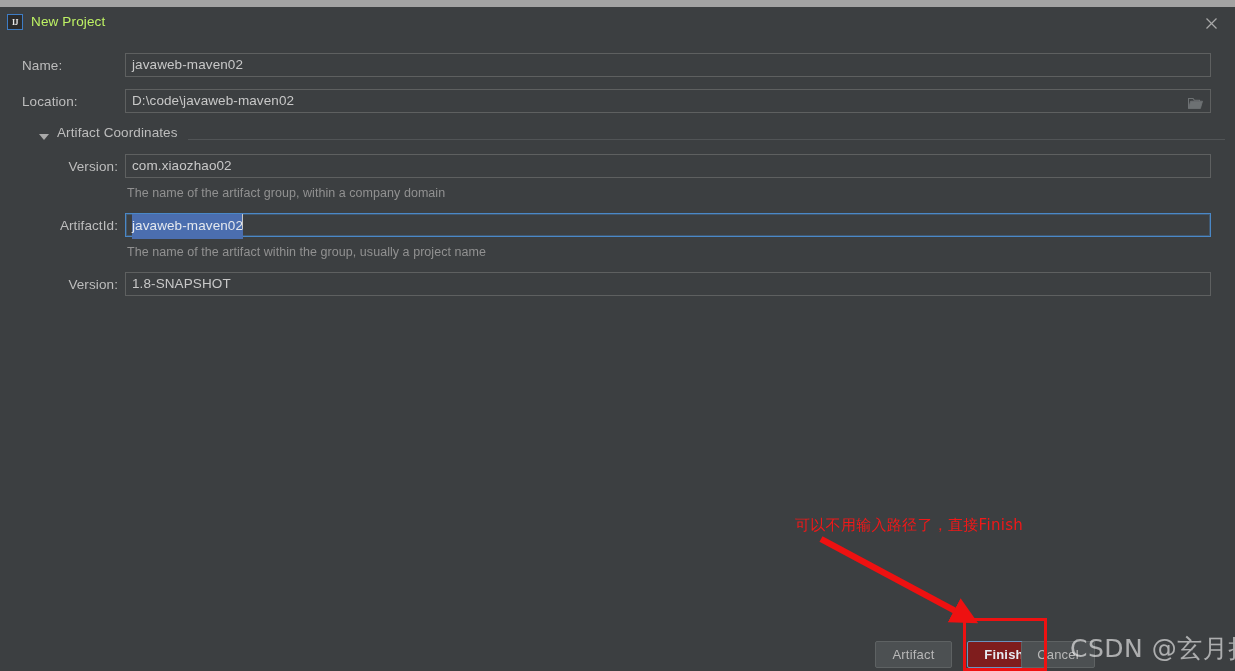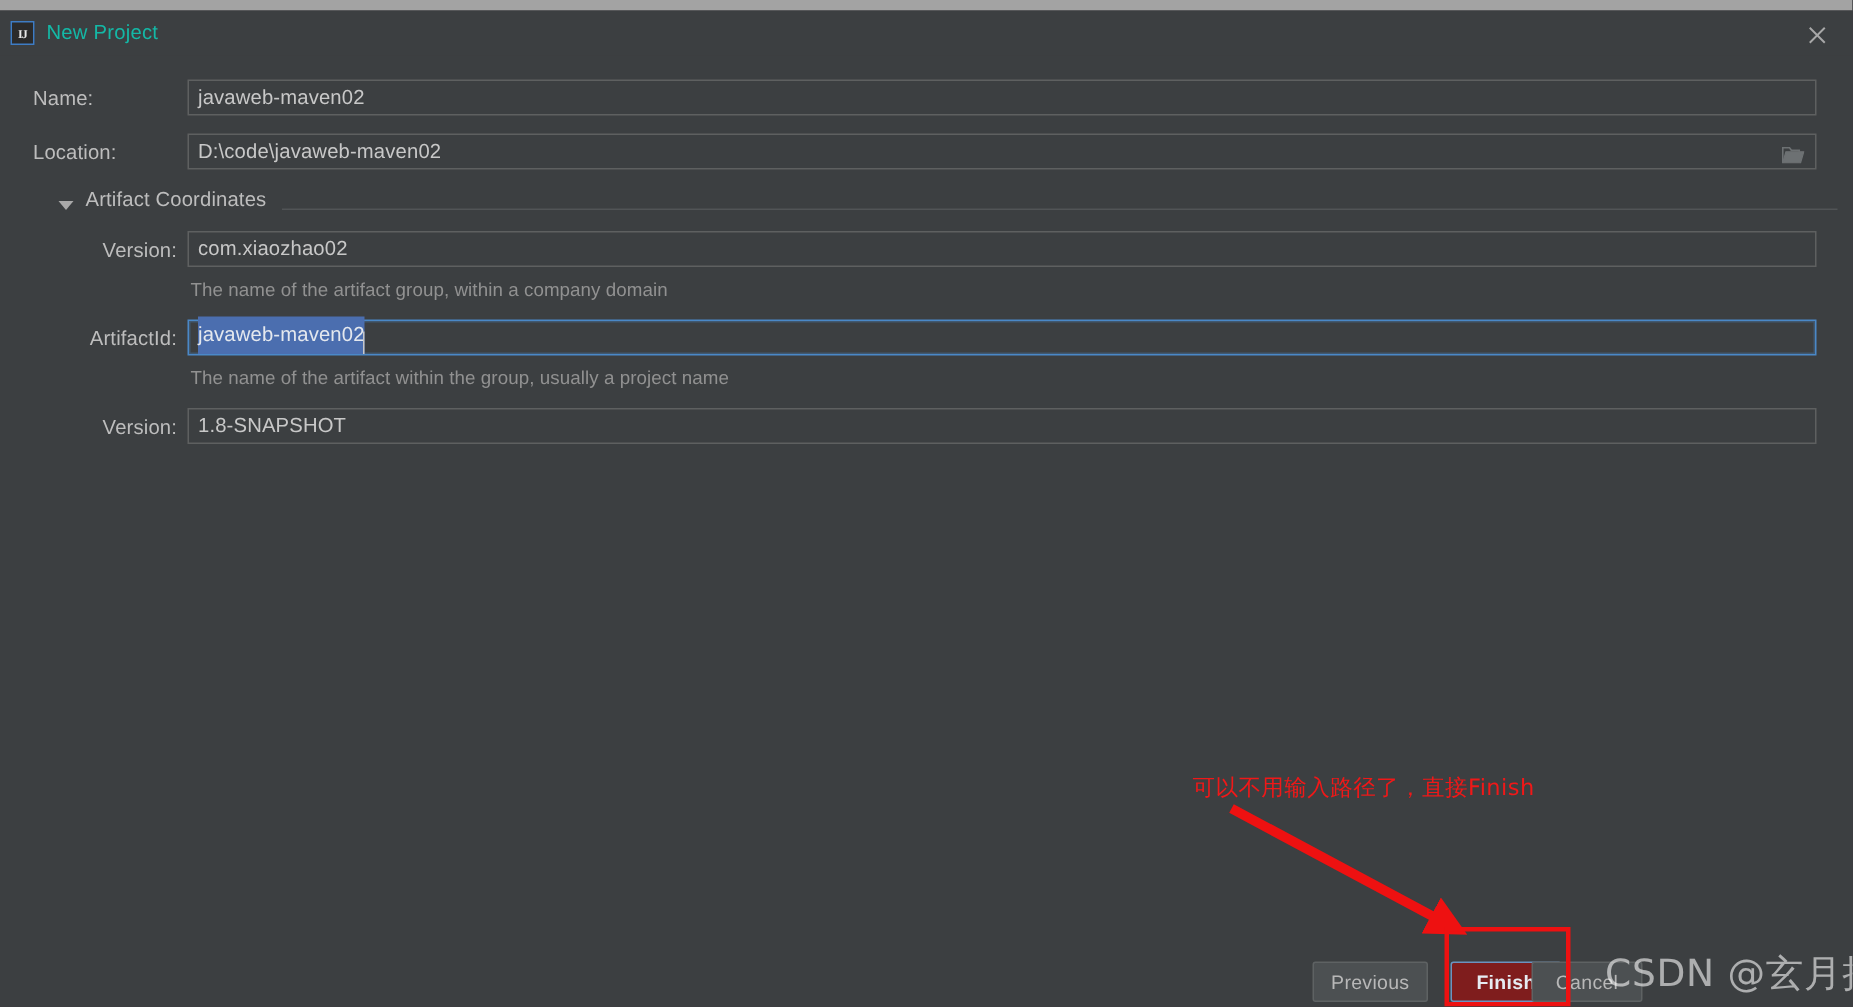--- a/index.html
+++ b/index.html
@@ -55,21 +55,21 @@
     color: #e8e8e8;
     letter-spacing: -0.5px;
     font-family: "Liberation Serif", serif;
   }
 
   #window-title {
     position: absolute;
     left: 31px;
     top: 7px;
     font-size: 13.5px;
-    color: #14b8a6;
+    color: #bef264;
     letter-spacing: 0.15px;
     white-space: nowrap;
   }
 
   #close-button {
     position: absolute;
     right: 14px;
     top: 6px;
     width: 20px;
     height: 20px;
@@ -101,21 +101,21 @@
     height: 24px;
     box-sizing: border-box;
     background: #3c3f41;
     border: 1px solid #5e6060;
     color: #c8c8c8;
     font-size: 13.5px;
     font-family: "Liberation Sans", "DejaVu Sans", sans-serif;
     padding: 0 6px;
     line-height: 22px;
     display: flex;
-    align-items: flex-end;
+    align-items: flex-start;
     letter-spacing: 0.1px;
     outline: none;
   }
 
   .text-input.focused {
     border: 1px solid #4a88c7;
     box-shadow: inset 0 0 0 1px rgba(74,136,199,0.35);
   }
 
   .selected-text {
@@ -311,21 +311,21 @@
   <div class="hint-text" style="left:127px; top:238px;">The name of the artifact within the group, usually a project name</div>
 
   <div class="form-row" style="left:22px; top:265px; width:96px; justify-content:flex-end;">
     <span class="field-label">Version:</span>
   </div>
   <div class="text-input" style="left:125px; top:265px; width:1086px;">
     <span>1.8-SNAPSHOT</span>
   </div>
 
   <div class="dlg-button" style="left:875px; top:634px; width:77px;">
-    <span>Previous</span>
+    <span>Artifact</span>
   </div>
   <div class="dlg-button primary" style="left:967px; top:634px; width:74px;">
     <span>Finish</span>
   </div>
   <div class="dlg-button" style="left:1021px; top:634px; width:74px;">
     <span>Cancel</span>
   </div>
 
 </div>
 

